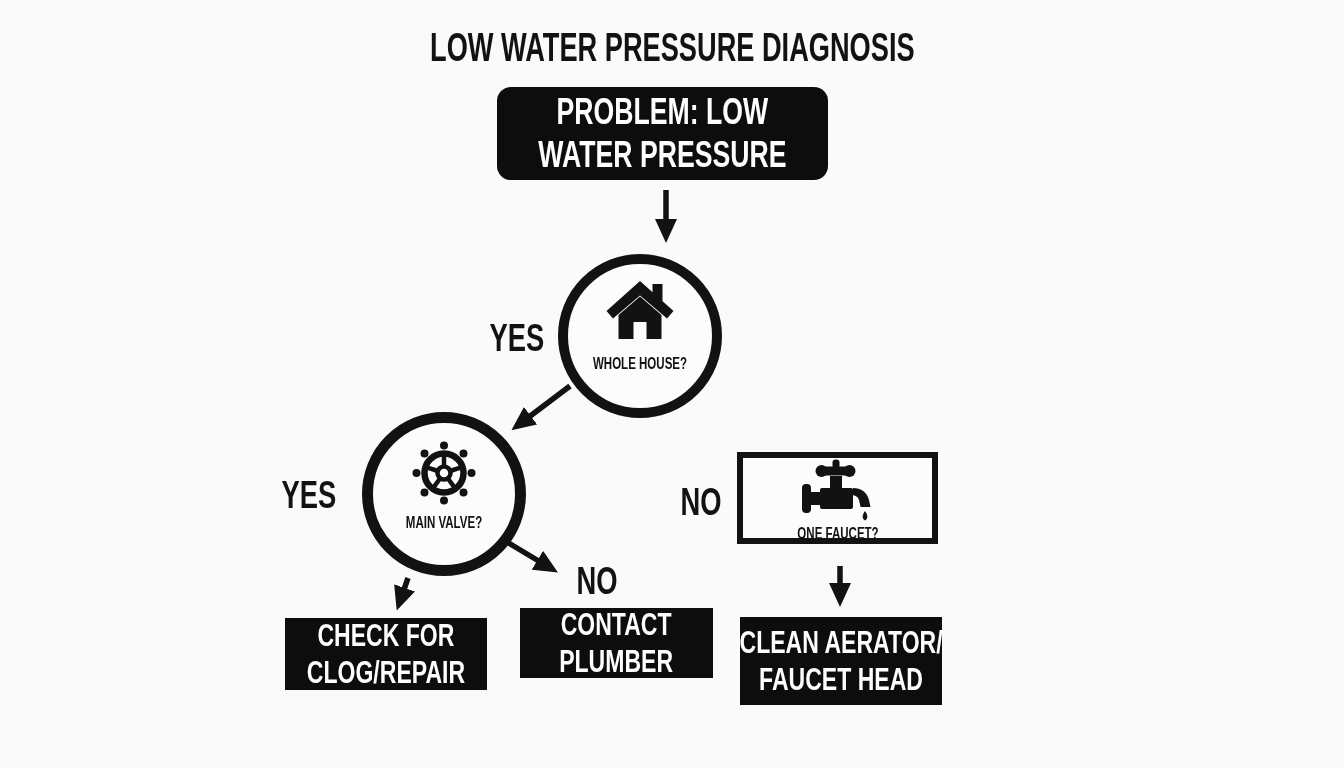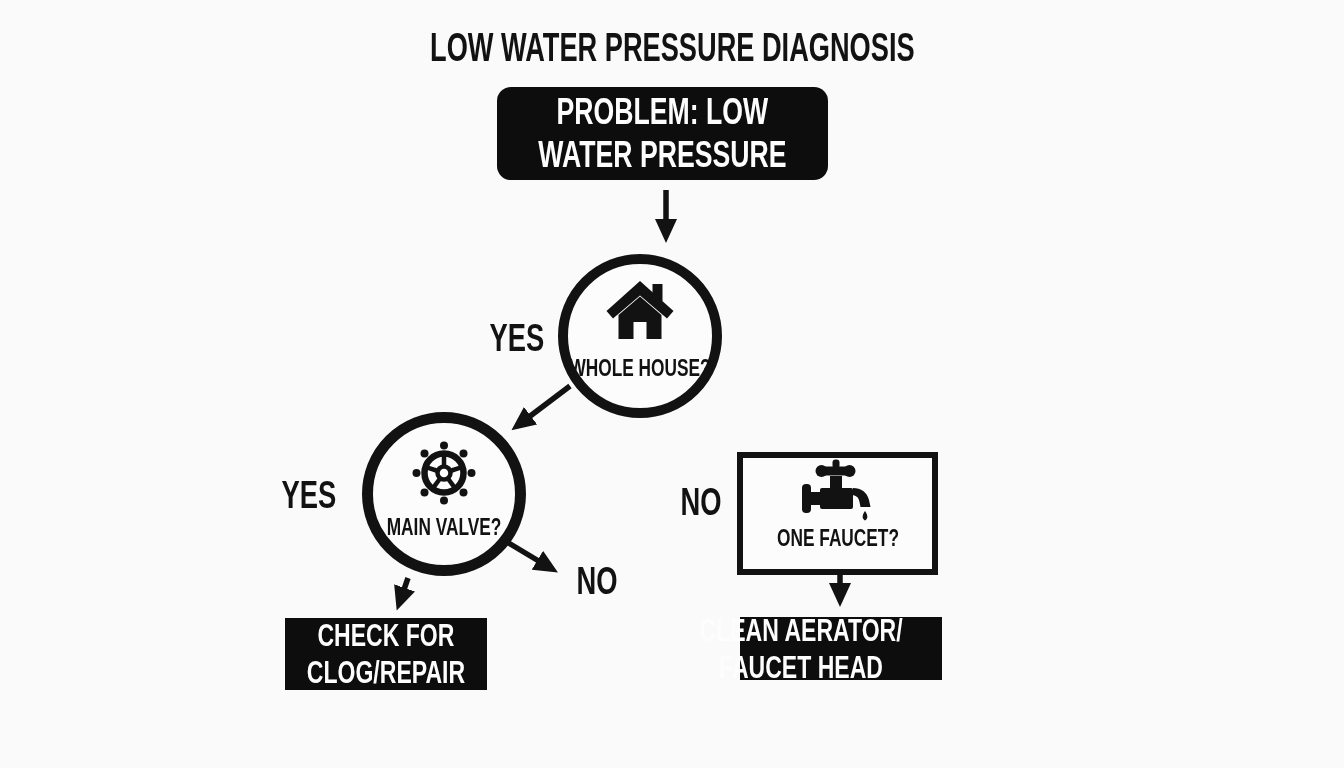--- a/index.html
+++ b/index.html
@@ -16,35 +16,35 @@
 
   .title{position:absolute;top:27px;left:0;width:100%;text-align:center;
          font-size:40px;line-height:1.0;font-weight:700;color:var(--ink);}
 
   .blackbox{position:absolute;background:var(--box-bg);color:var(--box-text);
             display:flex;align-items:center;justify-content:center;text-align:center;font-weight:700;}
   .problem{left:497px;top:87px;width:331px;height:93px;border-radius:14px;font-size:37px;line-height:1.14;}
   .action{font-size:32px;line-height:1.15;}
   .box-check{left:285px;top:618px;width:202px;height:72px;}
   .box-contact{left:520px;top:608px;width:193px;height:70px;}
-  .box-clean{left:740px;top:617px;width:202px;height:63px;justify-content:flex-end;}
+  .box-clean{left:740px;top:617px;width:202px;height:88px;}
 
   .circle{position:absolute;border-radius:50%;background:var(--node-bg);border:10px solid var(--ink);}
   .circle-house{left:558px;top:254px;width:164px;height:164px;}
   .circle-valve{left:362px;top:412px;width:164px;height:164px;border-width:11px;}
 
   .node-icon{position:absolute;left:50%;transform:translateX(-50%);}
   .circle-house .node-icon{top:17px;}
   .circle-valve .node-icon{top:17px;}
   .circle-label{position:absolute;left:50%;transform:translateX(-50%);top:0;
-                font-weight:700;font-size:24px;line-height:1;white-space:nowrap;color:var(--ink);}
+                font-weight:700;font-size:16px;line-height:1;white-space:nowrap;color:var(--ink);}
   .circle-house .circle-label{top:92px;}
   .circle-valve .circle-label{top:92px;}
 
-  .faucet-box{position:absolute;left:737px;top:452px;width:201px;height:123px;
+  .faucet-box{position:absolute;left:737px;top:452px;width:201px;height:92px;
               background:var(--node-bg);border:6px solid var(--ink);}
   .faucet-box .node-icon{top:1px;}
   .faucet-box .circle-label{top:68px;}
 
   .edge-label{position:absolute;transform:translate(-50%,-50%);
               font-weight:700;font-size:38px;line-height:1;color:var(--ink);}
 
   .arrows{position:absolute;left:0;top:0;pointer-events:none;}
   .arrows line{stroke:var(--ink);stroke-width:5.5;}
   .ink-fill{fill:var(--ink);}
@@ -132,20 +132,26 @@
   <div class="edge-label" style="left:597px;top:581px;"><span class="cond">NO</span></div>
   <div class="edge-label" style="left:701px;top:502px;"><span class="cond">NO</span></div>
 
   <div class="blackbox action box-check">
     <div class="cond">
       <span>CHECK FOR</span><br>
       <span>CLOG/REPAIR</span>
     </div>
   </div>
 
+  <div class="blackbox action box-contact">
+    <div class="cond">
+      <span>CONTACT</span><br>
+      <span>PLUMBER</span>
+    </div>
+  </div>
 
   <div class="blackbox action box-clean">
     <div class="cond">
       <span>CLEAN AERATOR/</span><br>
       <span>FAUCET HEAD</span>
     </div>
   </div>
 
 </div>
 

